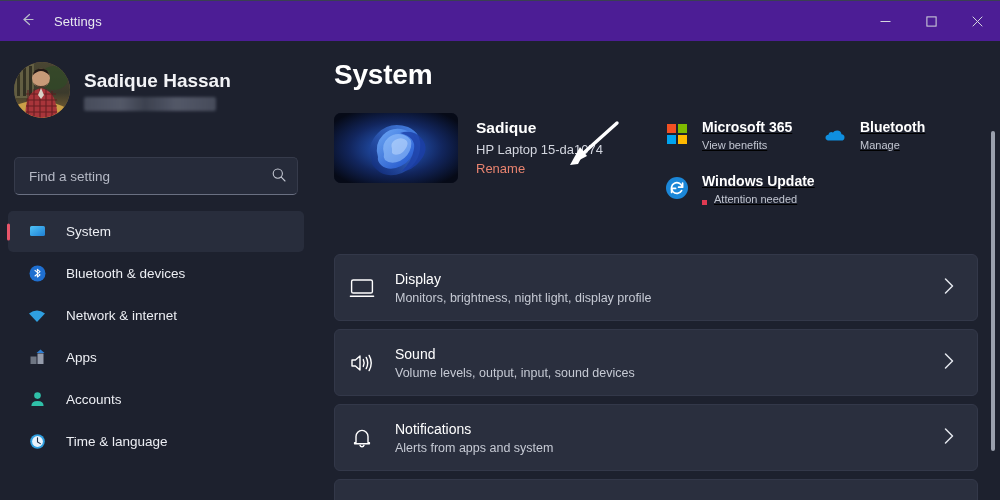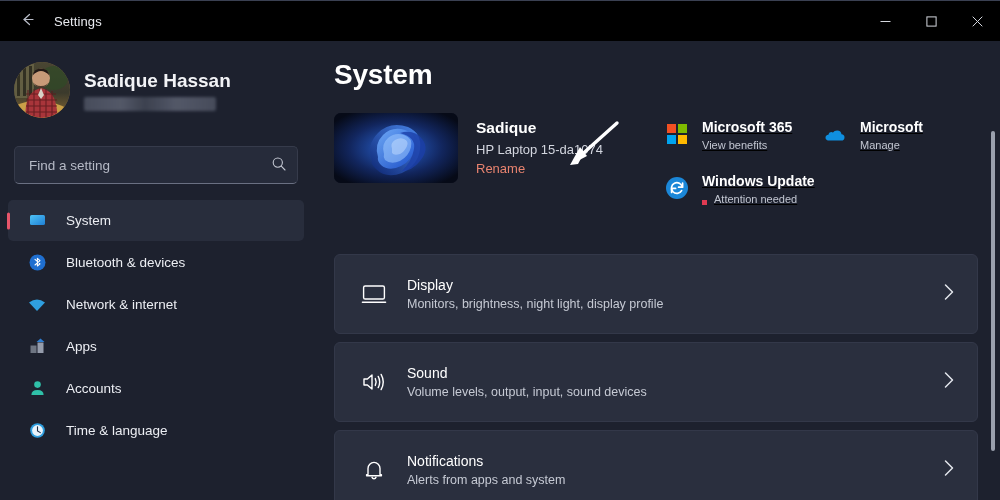--- a/index.html
+++ b/index.html
@@ -23,21 +23,21 @@
   }
 
   
   .titlebar {
     position: absolute;
     top: 0; left: 0;
     width: 1000px;
     height: 40px;
     display: flex;
     align-items: center;
-    background: #000000;
+    background: #4c1d95;
     z-index: 20;
   }
   .back-btn {
     width: 34px; height: 30px;
     margin-left: 10px;
     display: flex; align-items: center; justify-content: center;
     border-radius: 4px;
     color: #b9bdc9;
   }
   .title-text {
@@ -95,21 +95,21 @@
   .account-email-redacted {
     width: 132px;
     height: 14px;
     border-radius: 2px;
     background: linear-gradient(90deg,#4a4f5e 0%,#565b6b 28%,#3e4351 46%,#565b6b 70%,#494e5d 100%);
     filter: blur(1.4px);
     opacity: .95;
   }
 
   .search-wrap {
-    margin: 25px 14px 0 14px;
+    margin: 36px 14px 0 14px;
     position: relative;
     height: 38px;
   }
   .search-box {
     width: 100%;
     height: 38px;
     background: #262b3a;
     border: 1px solid #363b4b;
     border-bottom: 1px solid #6a7082;
     border-radius: 5px;
@@ -261,26 +261,26 @@
   
   .cards {
     position: absolute;
     top: 213px;
     left: 22px;
     width: 644px;
   }
   .card {
     display: flex;
     align-items: center;
-    height: 80px;
+    height: 67px;
     background: #2a2f3e;
     border: 1px solid #333849;
     border-radius: 6px;
     margin-bottom: 8px;
-    padding: 0 18px 0 22px;
+    padding: 0 18px 0 10px;
   }
   .card-icon {
     width: 34px;
     flex: 0 0 34px;
     display: flex;
     align-items: center;
     justify-content: center;
     color: #ffffff;
   }
   .card-text { margin-left: 16px; flex: 1 1 auto; }
@@ -539,21 +539,21 @@
           </div>
         </div>
 
         <div class="svc">
           <span class="svc-icon">
             <svg width="24" height="20" viewBox="0 0 24 20">
               <path d="M6.6 16.5h11.6q3.3 0 3.3-3.1 0-2.8-3-3.1-.3-3.9-4.4-3.9-2.8 0-4.1 2.2-.8-.5-1.8-.5-2.5 0-2.8 2.6-2.9.3-2.9 3 0 2.8 4.1 2.8Z" fill="#0f8fe0"></path>
             </svg>
           </span>
           <div class="svc-text">
-            <div class="svc-title">Microsoft</div>
+            <div class="svc-title">Bluetooth</div>
             <div class="svc-sub">Manage</div>
           </div>
         </div>
       </div>
 
       <div class="svc-row update">
         <div class="svc">
           <span class="svc-icon">
             <svg width="24" height="24" viewBox="0 0 24 24">
               <circle cx="12" cy="12" r="11" fill="#1b87d8"></circle>

